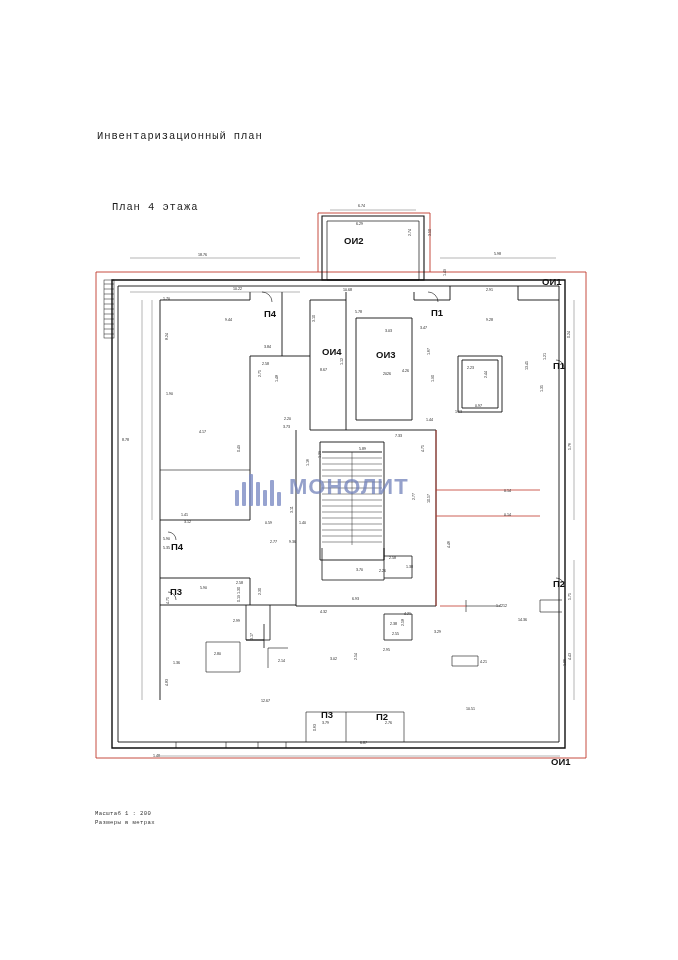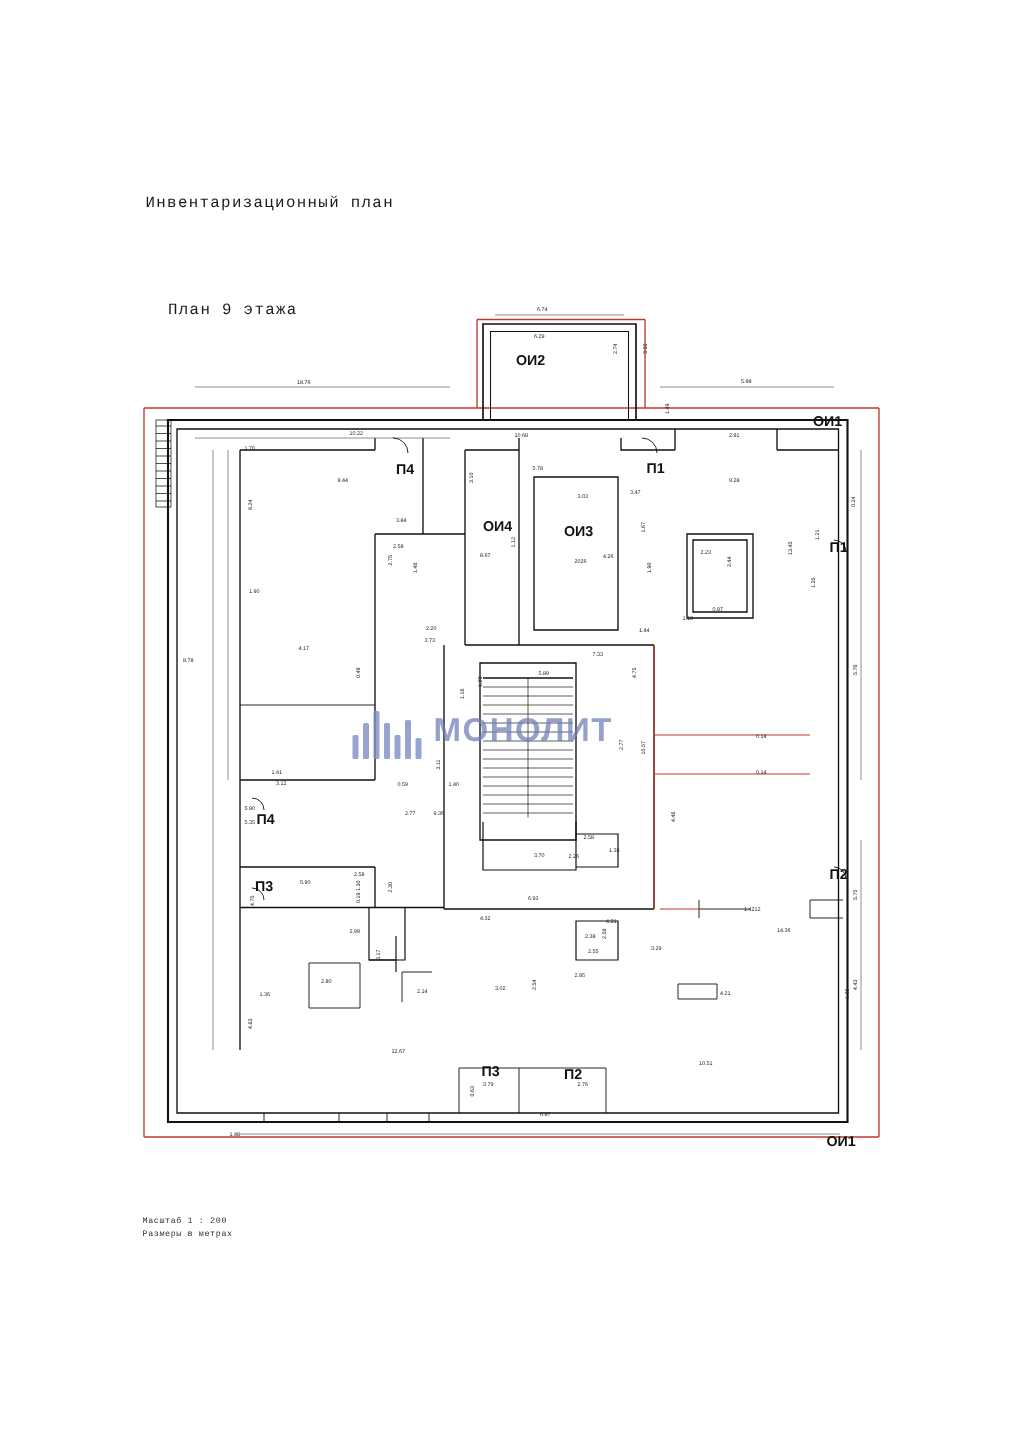--- a/index.html
+++ b/index.html
@@ -112,21 +112,21 @@
     opacity: 0.8;
     border-radius: 1px;
   }
 </style>
 </head>
 <body>
 
 <div class="page">
 
   <div class="title">Инвентаризационный план</div>
-  <div class="subtitle">План 9 этажа</div>
+  <div class="subtitle">План 4 этажа</div>
 
   <svg class="plan" viewBox="0 0 678 960" xmlns="http://www.w3.org/2000/svg">
     <g fill="none" stroke="#1a1a1a" stroke-width="1.1">
 
       <g stroke="#c0392b" stroke-width="0.9">
         <line x1="96" y1="272" x2="586" y2="272"></line>
         <line x1="96" y1="758" x2="586" y2="758"></line>
         <line x1="96" y1="272" x2="96" y2="758"></line>
         <line x1="586" y1="272" x2="586" y2="758"></line>
         <line x1="318" y1="213" x2="318" y2="272"></line>

